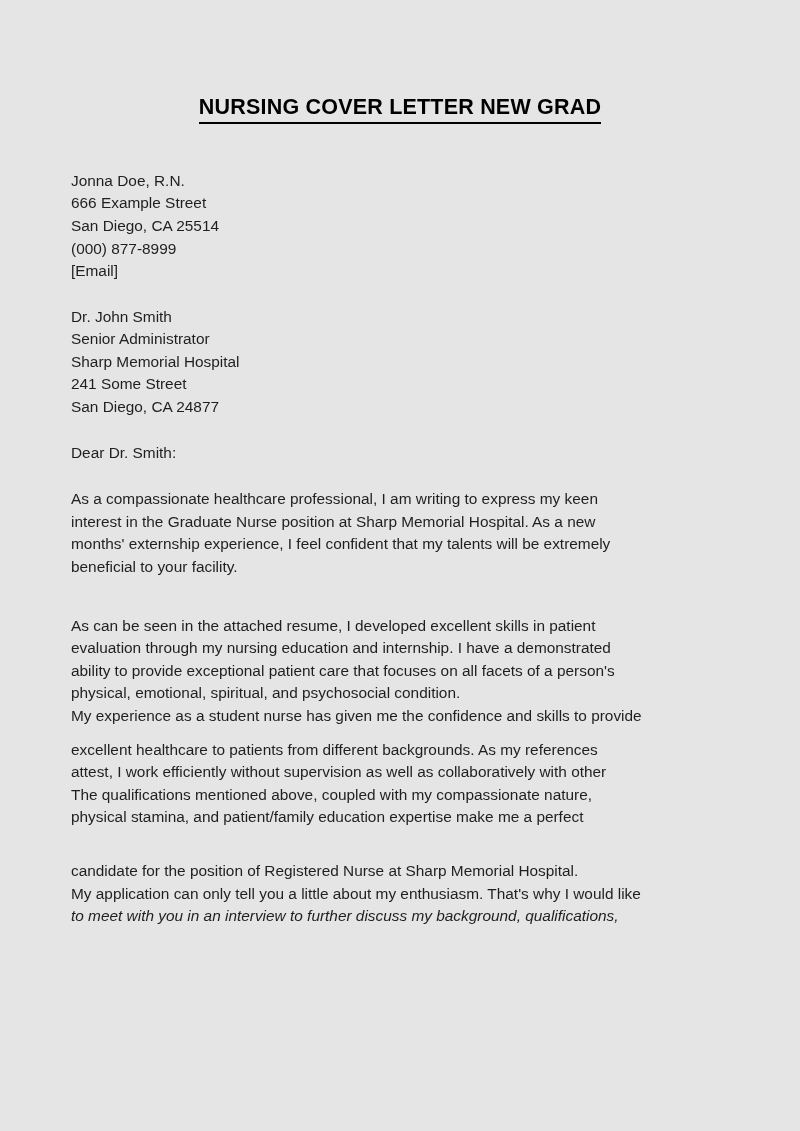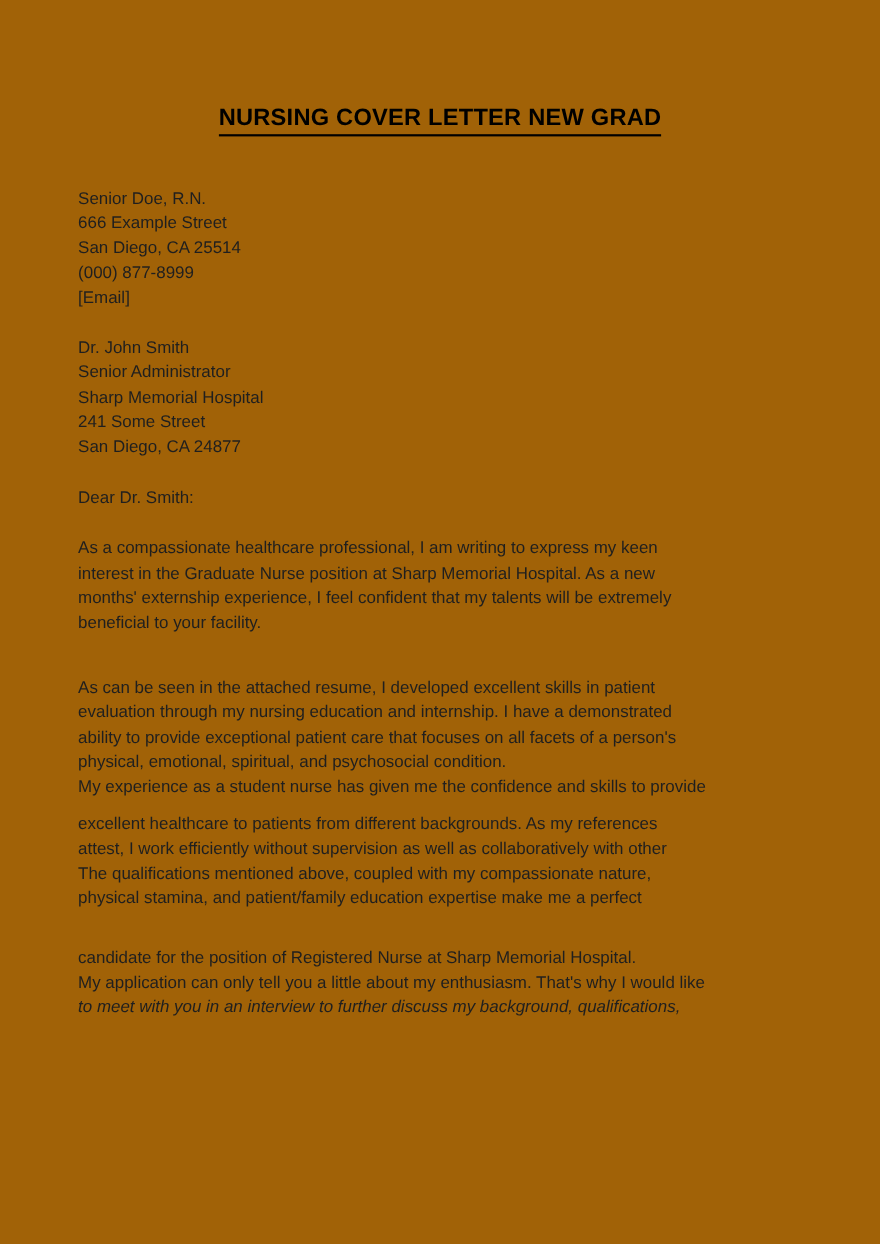--- a/index.html
+++ b/index.html
@@ -13,21 +13,21 @@
     height: 1131px;
     font-family: "Liberation Sans", sans-serif;
     color: #1a1a1a;
     -webkit-font-smoothing: antialiased;
   }
 
   .page {
     position: relative;
     width: 800px;
     height: 1131px;
-    background: #a16207;
+    background: #e5e5e5;
     box-sizing: border-box;
     padding: 0;
     overflow: hidden;
   }
 
   .doc-body {
     position: absolute;
     left: 71px;
     top: 0;
     width: 658px;
@@ -82,21 +82,21 @@
 </style>
 </head>
 <body>
 
 <div class="page">
   <div class="doc-body">
 
     <h1 class="doc-title"><span class="ul">NURSING COVER LETTER NEW GRAD</span></h1>
 
     <div class="block sender-block">
-      <div class="line">Senior Doe, R.N.</div>
+      <div class="line">Jonna Doe, R.N.</div>
       <div class="line">666 Example Street</div>
       <div class="line">San Diego, CA 25514</div>
       <div class="line">(000) 877-8999</div>
       <div class="line">[Email]</div>
     </div>
 
 
     <div class="block recipient-block">
       <div class="line">Dr. John Smith</div>
       <div class="line">Senior Administrator</div>

